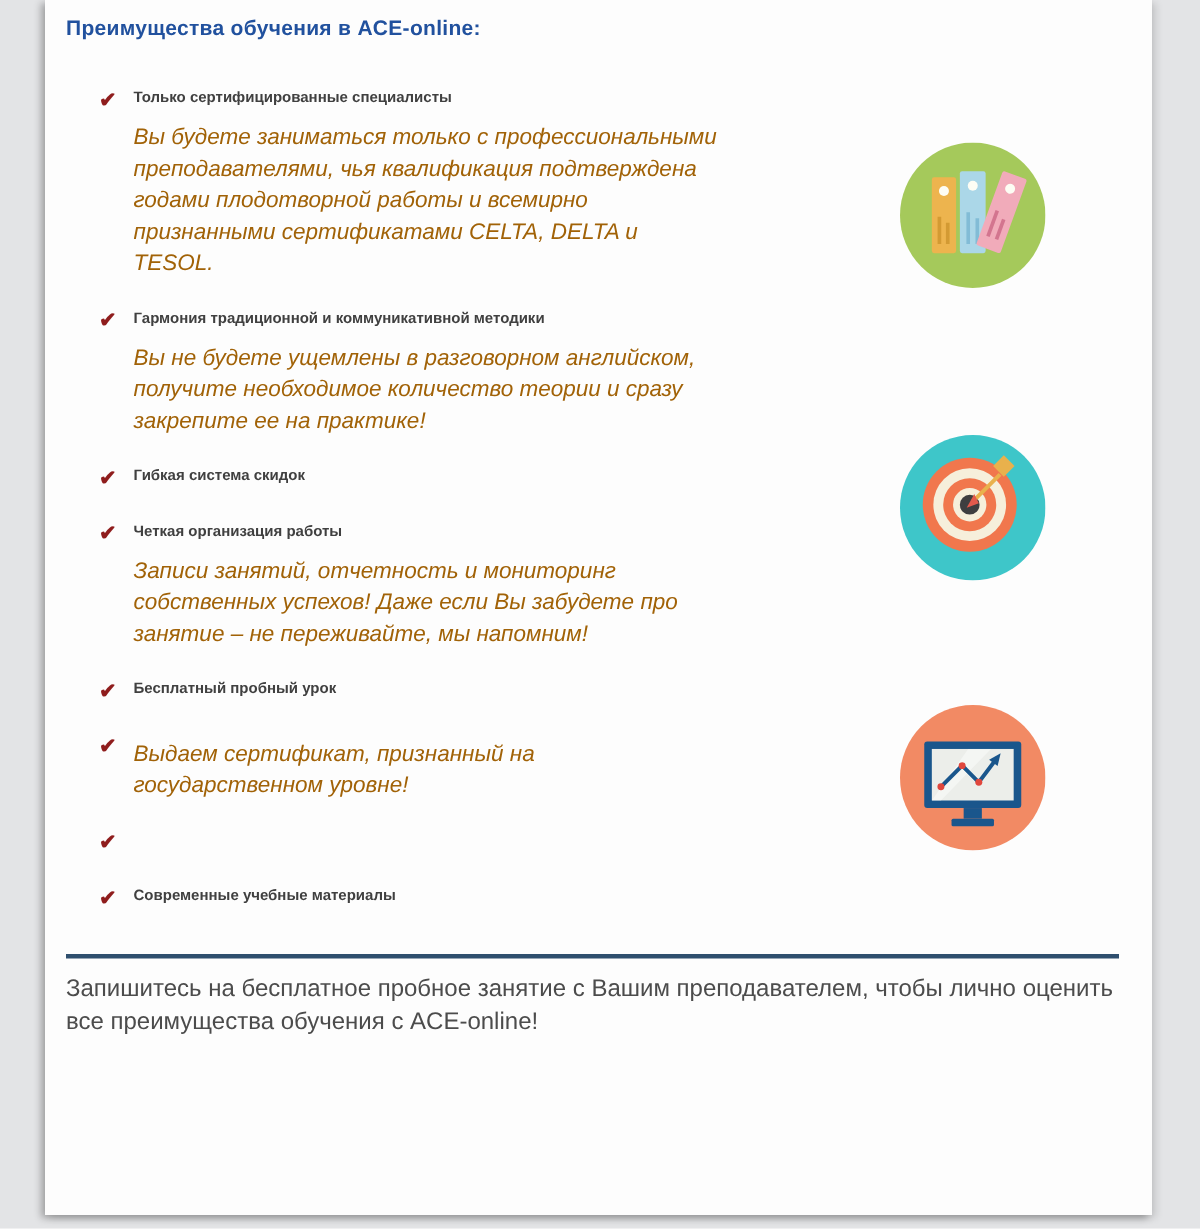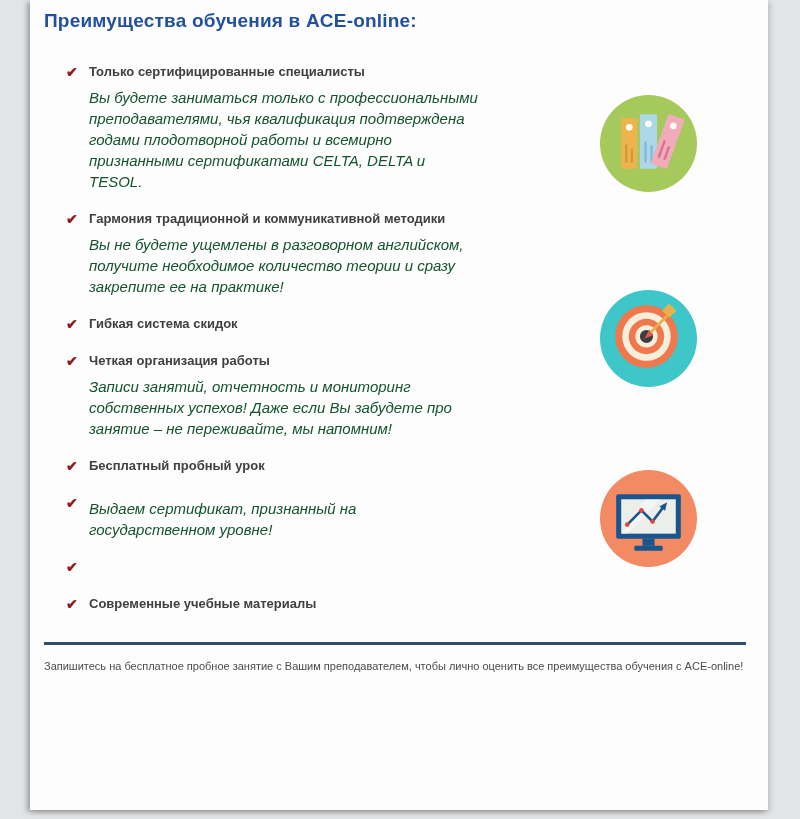--- a/index.html
+++ b/index.html
@@ -17,68 +17,68 @@
     width: 738px;
     height: 810px;
     background: #fdfdfd;
     box-shadow: -3px 2px 5px rgba(0,0,0,0.30), 3px 2px 5px rgba(0,0,0,0.12);
   }
   .panel-inner { padding: 10px 14px 0 14px; }
 
   .title {
     margin: 0 0 30px 0;
     color: #21519e;
-    font-size: 19px;
+    font-size: 14px;
     font-weight: bold;
     letter-spacing: 0.2px;
   }
 
   .list { padding-left: 22px; }
 
   .item { display: flex; margin-bottom: 17px; }
   .check {
     flex: none;
     width: 15px;
     color: #8f1d1d;
     font-size: 14px;
     font-weight: bold;
     line-height: 20px;
   }
   .item-body { margin-left: 8px; }
   .item-heading {
     margin: 0;
-    font-size: 13px;
+    font-size: 10px;
     font-weight: bold;
     color: #404040;
     line-height: 20px;
     max-width: 470px;
   }
   .item-heading.narrow { max-width: 400px; }
   .item-desc {
     margin: 5px 0 0 0;
     font-style: italic;
     font-size: 15px;
-    color: #14532d;
+    color: #a16207;
     line-height: 21px;
     max-width: 392px;
   }
 
   .icon-badge { position: absolute; left: 570px; width: 97px; height: 97px; }
   .icon-1 { top: 95px; }
   .icon-2 { top: 290px; }
   .icon-3 { top: 470px; }
 
   .divider {
     border: none;
     border-top: 3px solid #2f4f6e;
     margin: 28px 8px 10px 0;
   }
   .footer-text {
     margin: 0;
-    font-size: 11px;
+    font-size: 16px;
     color: #4c4c4c;
     line-height: 22px;
     max-width: 705px;
   }
 </style>
 </head>
 <body>
 
 <div class="panel">
   <div class="panel-inner">

